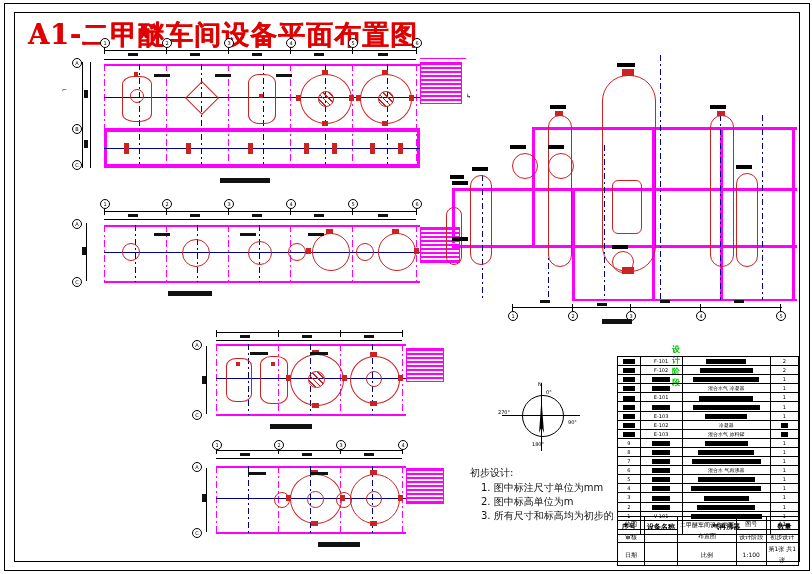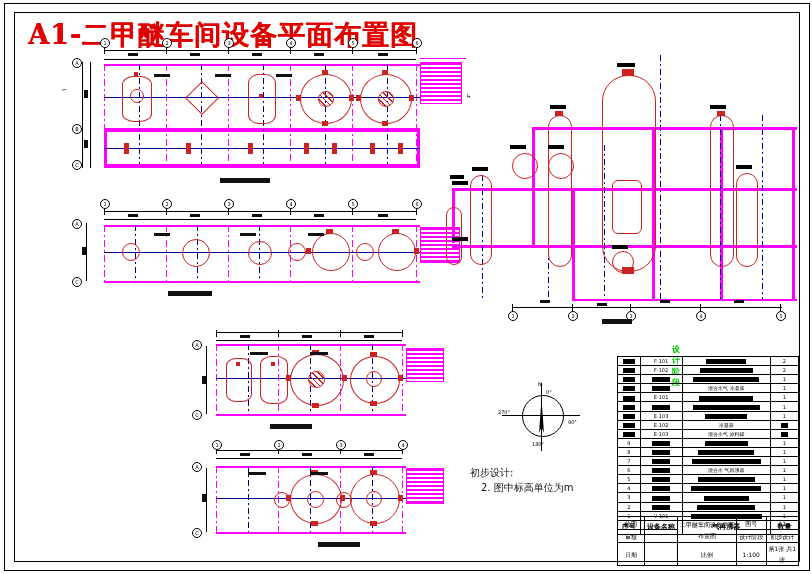--- a/index.html
+++ b/index.html
@@ -418,21 +418,23 @@
     <div class="ndl"></div>
     <span style="left:38px;top:-2px;">N</span>
     <span style="left:46px;top:6px;">0°</span>
     <span style="left:68px;top:36px;">90°</span>
     <span style="left:32px;top:58px;">180°</span>
     <span style="left:-2px;top:26px;">270°</span>
   </div>
 
   <div id="notes">
     <div class="nt-title">初步设计:</div>
+    <div class="nt-item">1. 图中标注尺寸单位为mm</div>
     <div class="nt-item">2. 图中标高单位为m</div>
+    <div class="nt-item">3. 所有尺寸和标高均为初步的</div>
   </div>
 
   <div id="eq-title">设计阶段</div>
   <div id="eq-wrap">
     <table class="eq">
       <tbody id="eq-body">
           <tr>
             <td class="c1"><span class="redact" style="width: 12.6px;"></span></td>
             <td class="c2">F-101</td>
             <td class="c3"><span class="redact" style="width: 40px;"></span></td>

